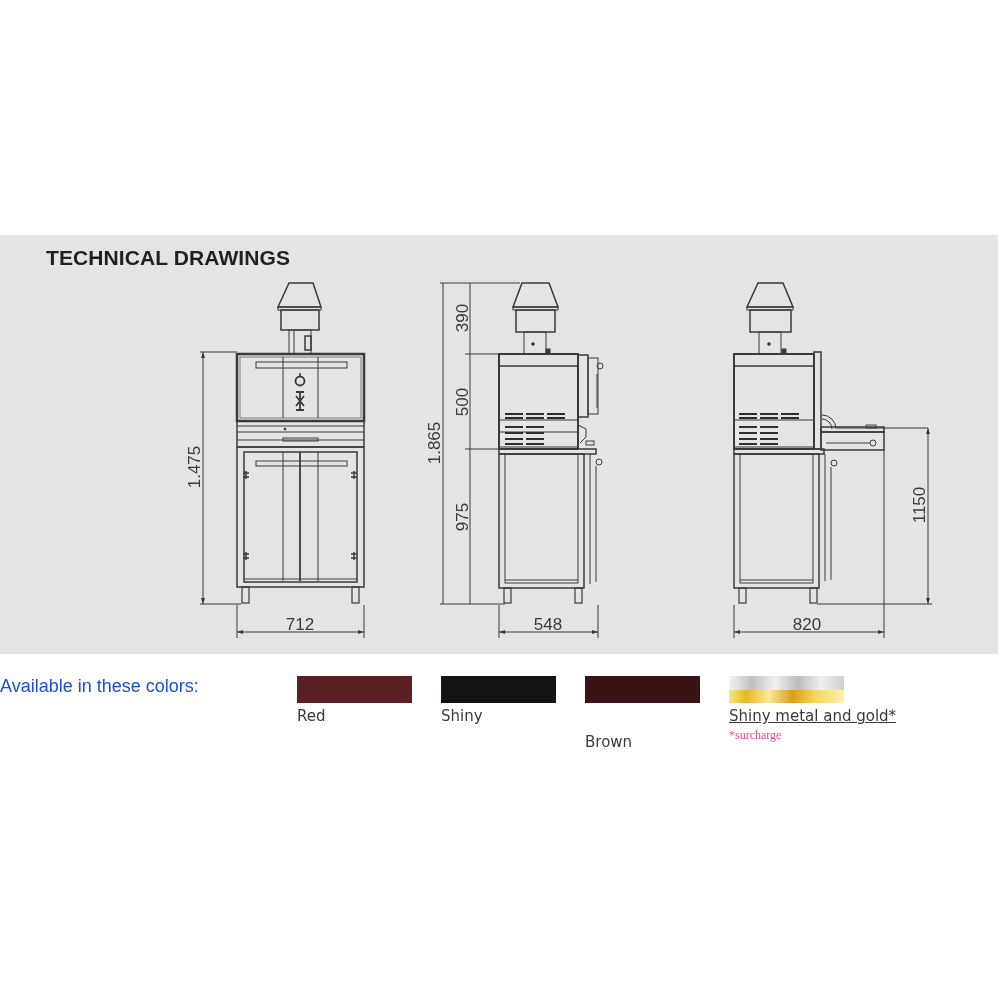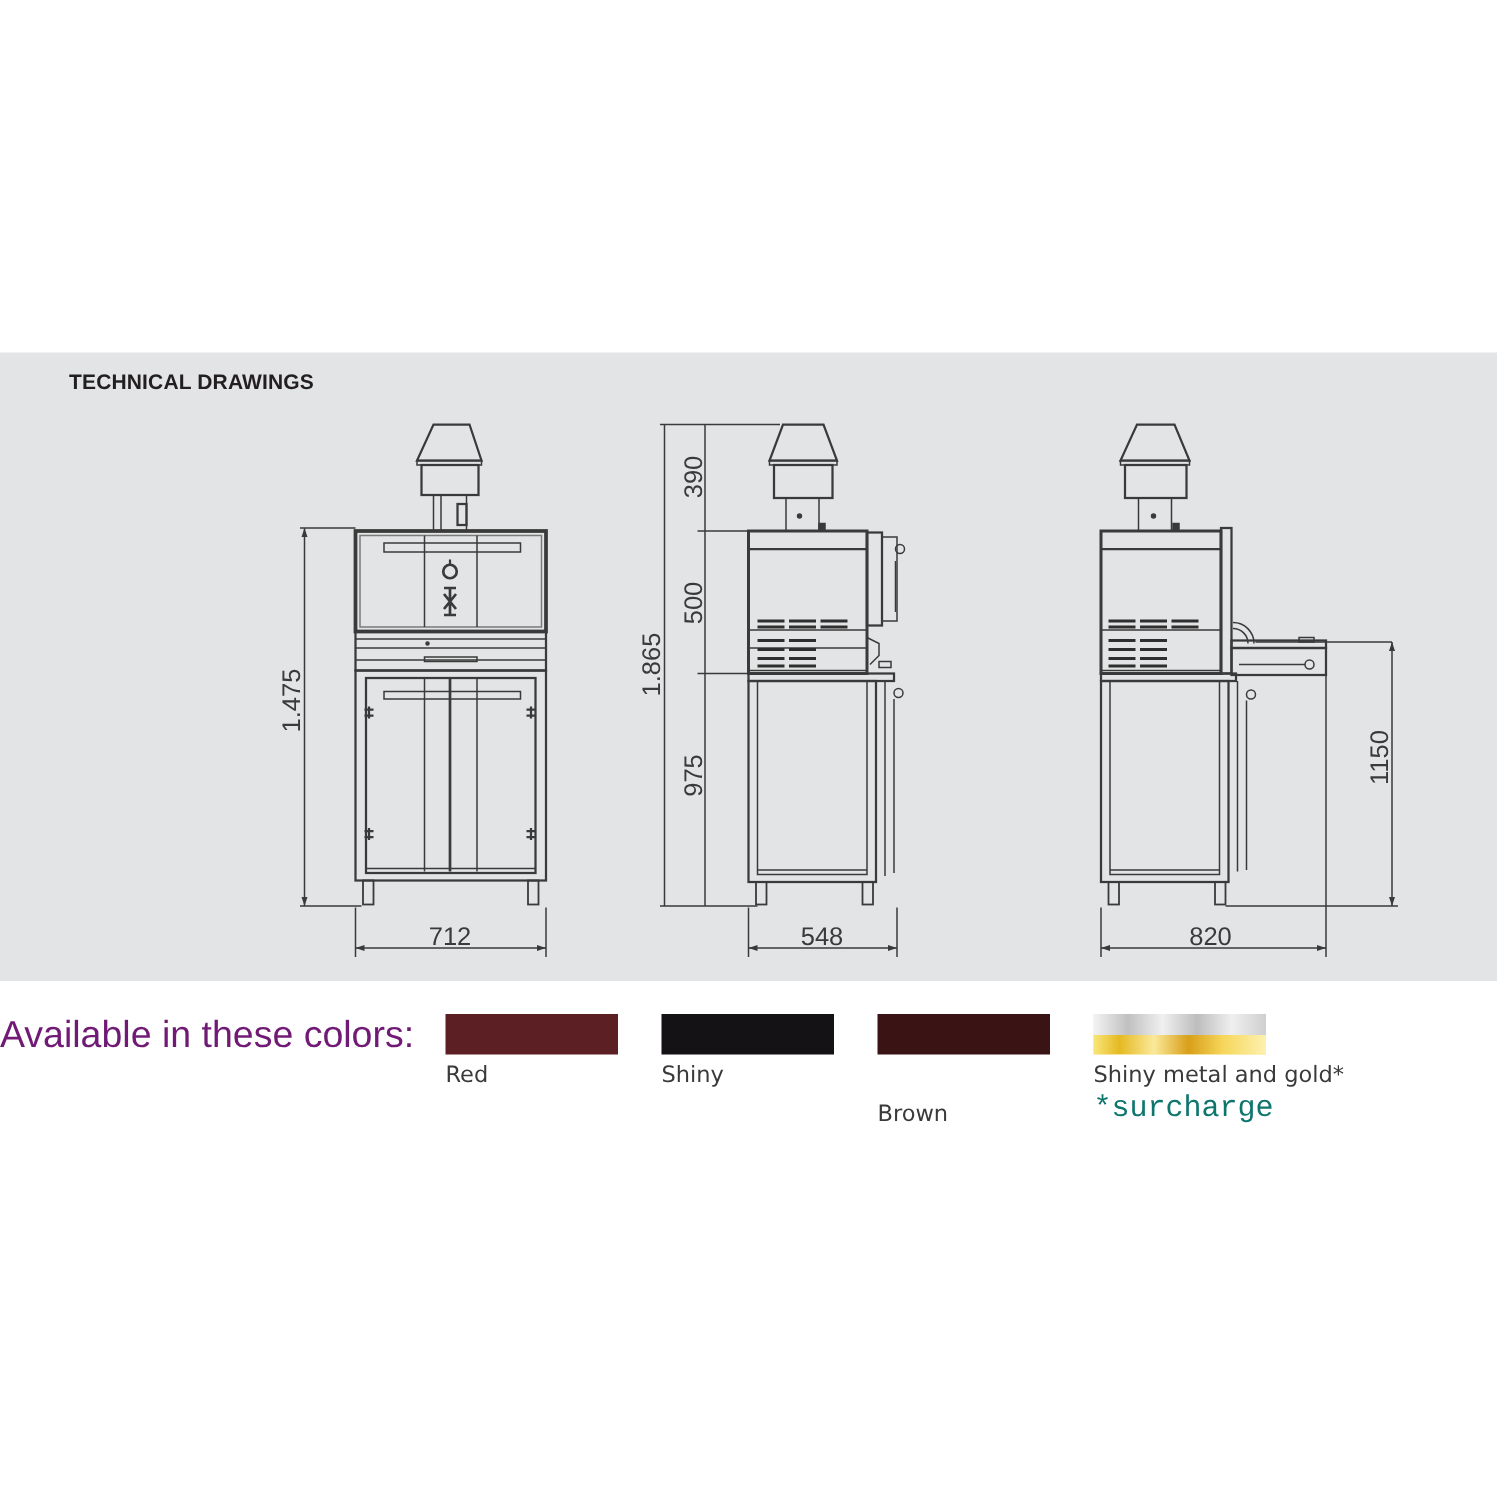--- a/index.html
+++ b/index.html
@@ -6,38 +6,38 @@
   body {
     width: 1000px; height: 1000px; background: #ffffff; position: relative; overflow: hidden;
     font-family: "Liberation Sans", sans-serif;
   }
   .panel {
     position: absolute; left: 0; top: 235px; width: 998px; height: 419px;
     background: #e3e4e5;
   }
   .panel-title {
     position: absolute; left: 46px; top: 246px;
-    font-family: "Liberation Sans", sans-serif; font-weight: bold; font-size: 14px;
+    font-family: "Liberation Sans", sans-serif; font-weight: bold; font-size: 21px;
     color: #231f20; letter-spacing: 0.1px;
   }
   svg.drawings { position: absolute; left: 0; top: 235px; }
   .colors-label {
-    position: absolute; left: 0; top: 676px; font-size: 25px; color: #701a75;
+    position: absolute; left: 0; top: 676px; font-size: 18px; color: #1d4ed8;
     font-family: "Liberation Sans", sans-serif;
   }
   .swatch {
     position: absolute; top: 676px; width: 115px; height: 27px;
   }
   .swatch-label {
     position: absolute; top: 706px; font-size: 15px; color: #3a3a3a;
     font-family: "DejaVu Sans", sans-serif; line-height: 20px; text-align: right;
   }
   .swatch-note {
-    position: absolute; top: 728px; font-size: 20px; color: #0f766e;
-    font-family: Liberation Mono, monospace;
+    position: absolute; top: 728px; font-size: 12px; color: #ec4899;
+    font-family: Liberation Serif, serif;
   }
   .sw-metal {
     background:
       linear-gradient(to bottom, transparent 0, transparent 50%, transparent 50%),
       linear-gradient(to bottom, #e8e8e8 0%, #e8e8e8 48%, #f6e27a 48%, #f6e27a 100%);
     overflow: hidden;
   }
   .sw-metal .top {
     position: absolute; left: 0; top: 0; width: 100%; height: 50%;
     background: linear-gradient(to right, #f3f3f3 0%, #c0c0c0 20%, #f0f0f0 40%, #bdbdbd 60%, #efefef 80%, #cfcfcf 100%);
@@ -263,14 +263,14 @@
 <div class="swatch" style="left:441px; background:#141214;"></div>
 <div class="swatch-label" style="left:441px;">Shiny</div>
 
 <div class="swatch" style="left:585px; background:#3a1414;"></div>
 <div class="swatch-label" style="left:585px;margin-top:26px;">Brown</div>
 
 <div class="swatch sw-metal" style="left:729px;">
   <div class="top"></div>
   <div class="bot"></div>
 </div>
-<div class="swatch-label" style="left:729px;">Shiny metal and gold*</div>
+<div class="swatch-label" style="left:729px;text-decoration:underline;">Shiny metal and gold*</div>
 <div class="swatch-note" style="left:729px;">*surcharge</div>
 
 </body></html>

